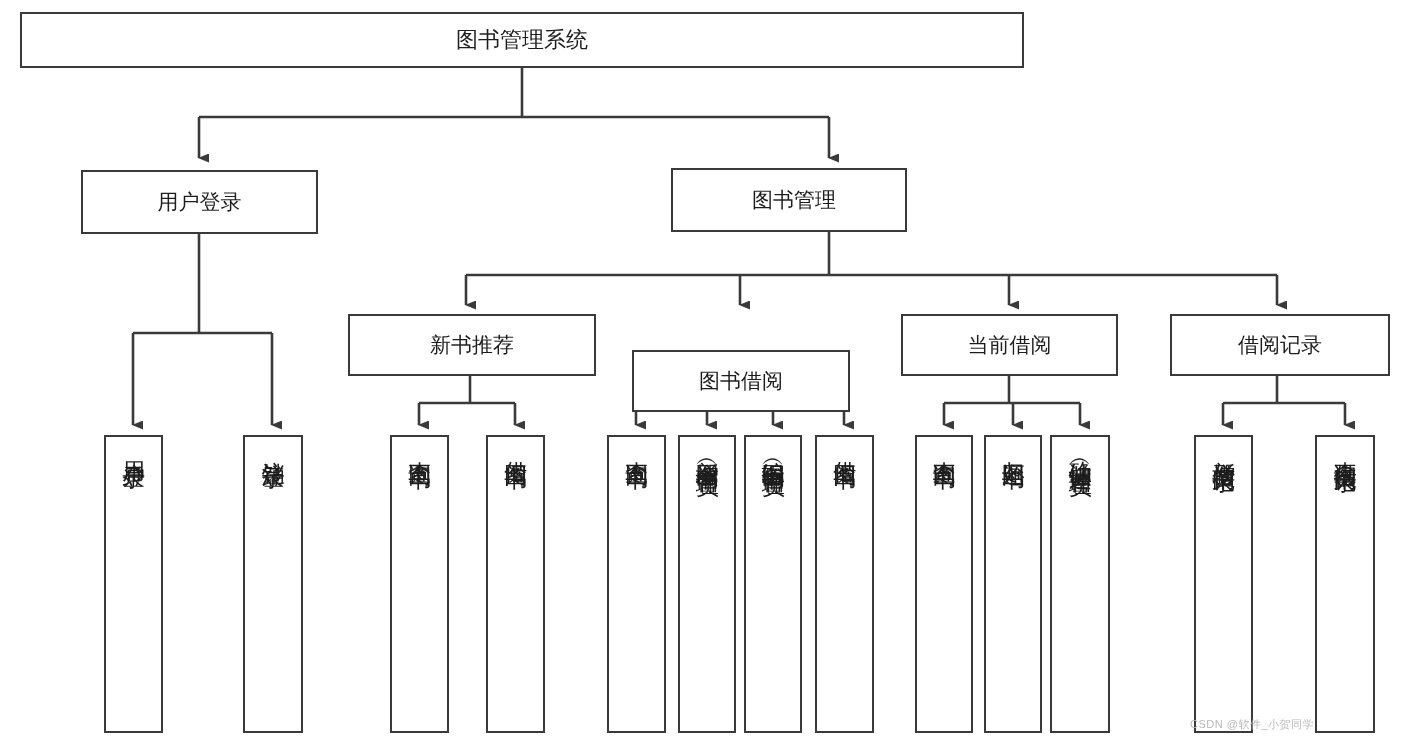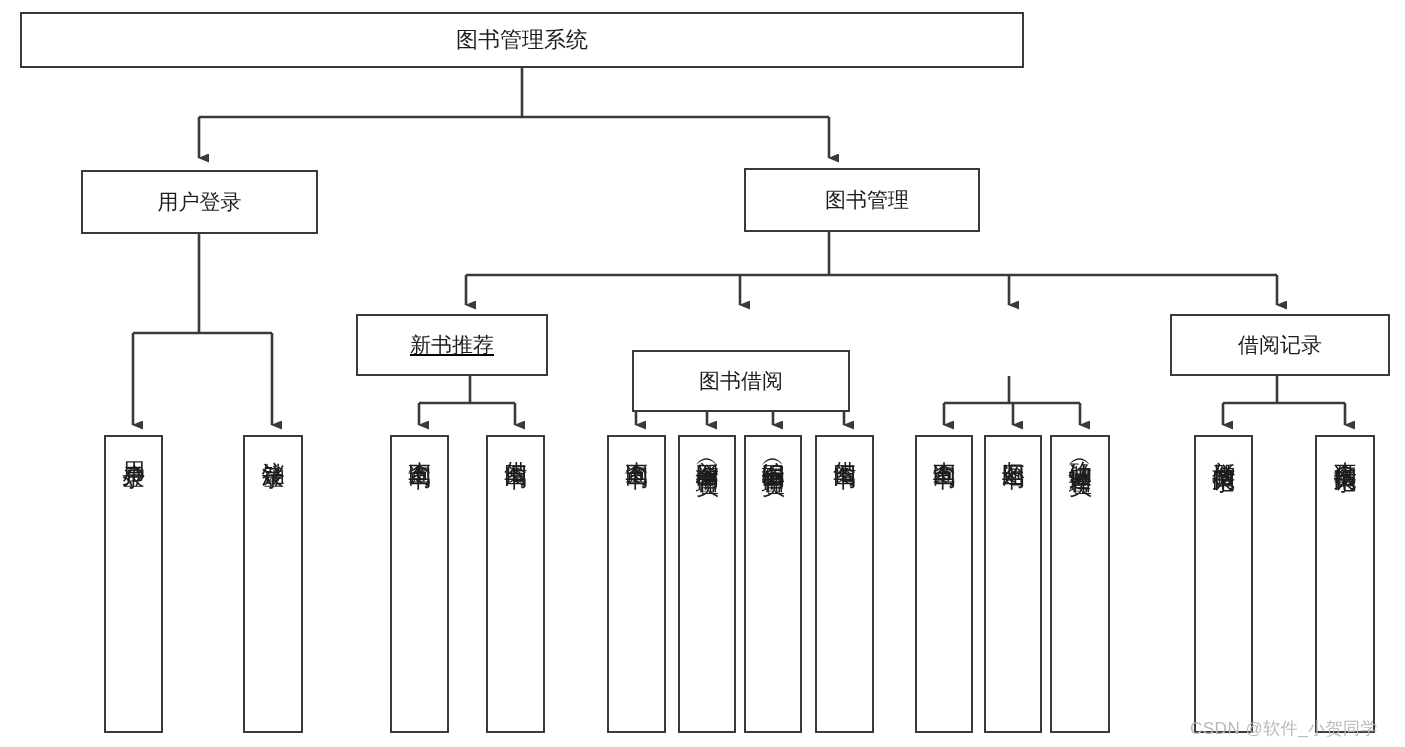--- a/index.html
+++ b/index.html
@@ -9,21 +9,21 @@
   svg.wires{position:absolute;left:0;top:0;width:1405px;height:747px;}
   .node{position:absolute;box-sizing:border-box;background:#fff;
         border:2.5px solid #3a3a3a;display:flex;align-items:center;
         justify-content:center;}
   .node .lbl{color:#1d1d1d;text-align:left;line-height:1.18;white-space:pre;}
   .h-node .lbl{font-size:21px;}
   .root .lbl{font-size:22px;}
   .v-node{padding:6px 2px;align-items:flex-start;justify-content:center;}
   .v-node .lbl{writing-mode:vertical-rl;text-orientation:upright;
                font-size:23px;letter-spacing:2px;line-height:1.02;}
-  .watermark{position:absolute;color:#b9b9b9;font-size:17px;
+  .watermark{position:absolute;color:#b9b9b9;font-size:11px;
              letter-spacing:0.5px;white-space:nowrap;}
 </style>
 </head>
 <body>
 
 <div id="stage">
 
   <svg class="wires" viewBox="0 0 1405 747" xmlns="http://www.w3.org/2000/svg">
     <defs>
       <marker id="ah" markerWidth="9" markerHeight="11" refX="4.5" refY="10" orient="auto" markerUnits="userSpaceOnUse">
@@ -74,29 +74,32 @@
     </g>
   </svg>
 
   <div class="node root h-node" style="left:20px;top:12px;width:1004px;height:56px;">
     <span class="lbl">图书管理系统</span>
   </div>
 
   <div class="node h-node" style="left:81px;top:170px;width:237px;height:64px;">
     <span class="lbl">用户登录</span>
   </div>
-  <div class="node h-node" style="left:744px;top:168px;width:236px;height:64px;padding-left:10px;">
+  <div class="node h-node" style="left:671px;top:168px;width:236px;height:64px;padding-left:10px;">
     <span class="lbl">图书管理</span>
   </div>
 
-  <div class="node h-node" style="left:356px;top:314px;width:192px;height:62px;text-decoration:underline;">
+  <div class="node h-node" style="left:348px;top:314px;width:248px;height:62px;">
     <span class="lbl">新书推荐</span>
   </div>
   <div class="node h-node" style="left:632px;top:314px;width:218px;height:62px;margin-top:36px;">
     <span class="lbl">图书借阅</span>
+  </div>
+  <div class="node h-node" style="left:901px;top:314px;width:217px;height:62px;">
+    <span class="lbl">当前借阅</span>
   </div>
   <div class="node h-node" style="left:1170px;top:314px;width:220px;height:62px;font-family:Liberation Serif, serif;">
     <span class="lbl">借阅记录</span>
   </div>
 
   <div class="node v-node" style="left:104px;top:435px;width:59px;height:298px;">
     <span class="lbl">用户登录</span>
   </div>
   <div class="node v-node" style="left:243px;top:435px;width:60px;height:298px;">
     <span class="lbl">注销登录</span>

